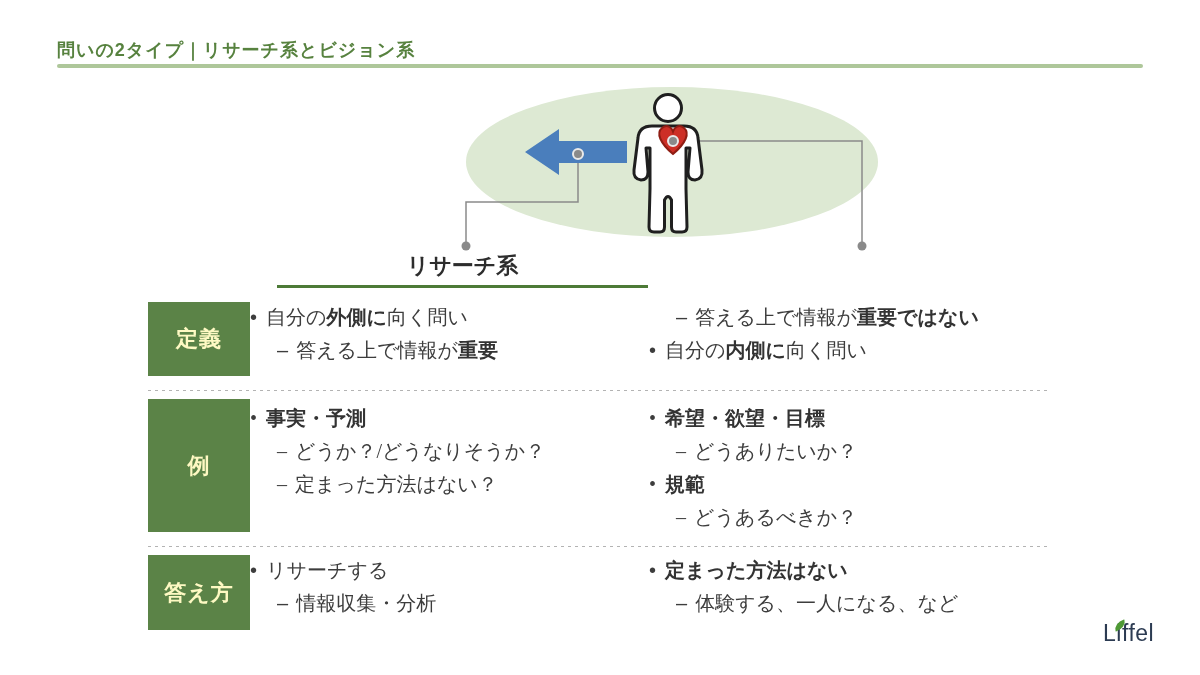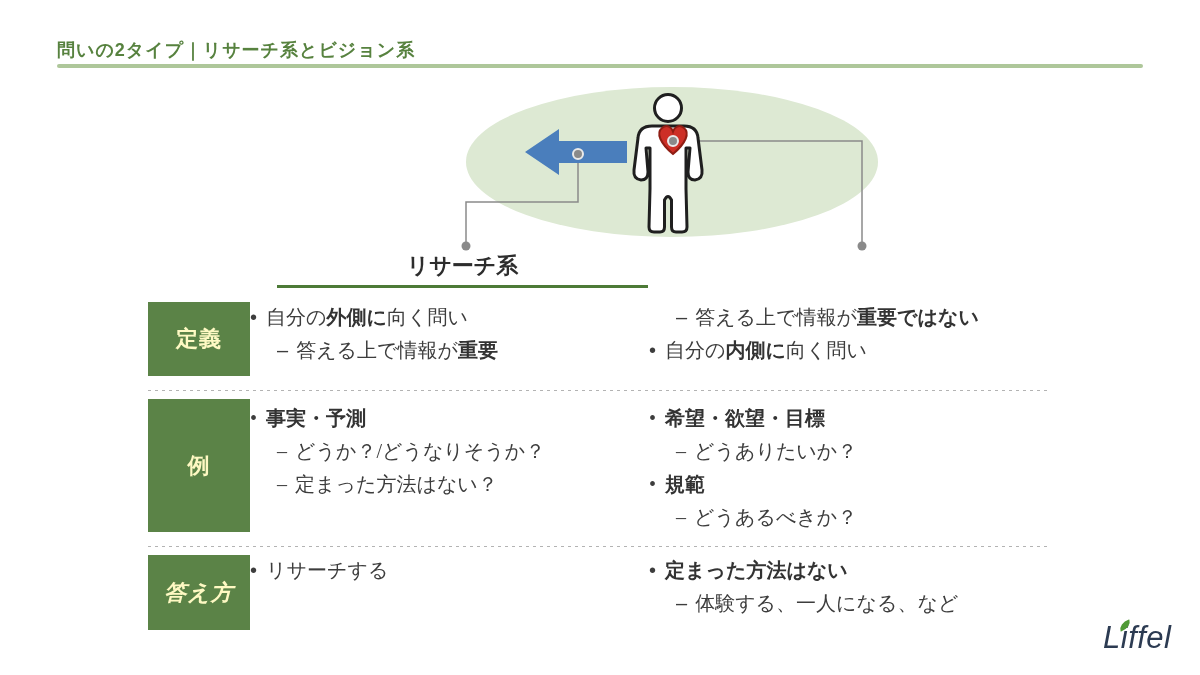--- a/index.html
+++ b/index.html
@@ -56,41 +56,40 @@
   .trow:nth-of-type(1){height:84px;}
   .trow:nth-of-type(3){height:143px;}
   .trow:nth-of-type(5){height:80px;}
   .rlabel{
     flex:0 0 102px;background:var(--box-green);color:#fef9c3;
     font-size:22px;font-weight:700;letter-spacing:1px;
     display:flex;align-items:center;justify-content:center;
   }
   .trow:nth-of-type(1) .rlabel{height:74px;}
   .trow:nth-of-type(3) .rlabel{height:133px;}
-  .trow:nth-of-type(5) .rlabel{height:75px;font-style:italic;}
+  .trow:nth-of-type(5) .rlabel{height:75px;}
   .cell{color:var(--text);font-size:20px;line-height:24px;}
   .cell.left{width:377px;padding-top:3px;}
   .cell.right{margin-left:22px;width:366px;padding-top:3px;}
   .trow:nth-of-type(3) .cell{padding-top:7px;font-family:Liberation Serif, serif;}
   .line{margin-bottom:9px;white-space:nowrap;}
   .line.sub{padding-left:27px;}
   .line .bullet{margin-right:9px;}
   .line.sub .bullet{margin-right:8px;}
   .seg.bold{font-weight:700;color:#333;}
   .sep{
     height:1px;margin:4px 0 8px 0;width:903px;
     background:repeating-linear-gradient(90deg,#b3b3b3 0 3px,transparent 3px 7px);
   }
 
   
   .logo{
     position:absolute;left:1103px;top:620px;
-    font-size:31px;color:var(--logo-navy);font-weight:500;
+    font-size:23px;color:var(--logo-navy);font-weight:500;
     letter-spacing:0.5px;
-    font-style:italic;
   }
   .logo .i-wrap{position:relative;display:inline-block;}
   .leaf{
     position:absolute;left:-2px;top:1px;width:12px;height:9px;
     background:var(--leaf-green);
     border-radius:100% 4% 100% 4%;
     transform:rotate(-18deg);
   }
 </style>
 </head>
@@ -156,20 +155,21 @@
           <div class="line sub"><span class="bullet">–</span><span class="seg">どうありたいか？</span></div>
           <div class="line main"><span class="bullet">•</span><span class="seg bold">規範</span></div>
           <div class="line sub"><span class="bullet">–</span><span class="seg">どうあるべきか？</span></div>
         </div>
       </div>
       <div class="sep"></div>
       <div class="trow">
         <div class="rlabel">答え方</div>
         <div class="cell left">
           <div class="line main"><span class="bullet">•</span><span class="seg">リサーチする</span></div>
+          <div class="line sub"><span class="bullet">–</span><span class="seg">情報収集・分析</span></div>
         </div>
         <div class="cell right">
           <div class="line main"><span class="bullet">•</span><span class="seg bold">定まった方法はない</span></div>
           <div class="line sub"><span class="bullet">–</span><span class="seg">体験する、一人になる、など</span></div>
         </div>
       </div>
     </div>
 
   <div class="logo">
     <span>L</span><span class="i-wrap"><span>i</span><span class="leaf"></span></span><span>ffel</span>

